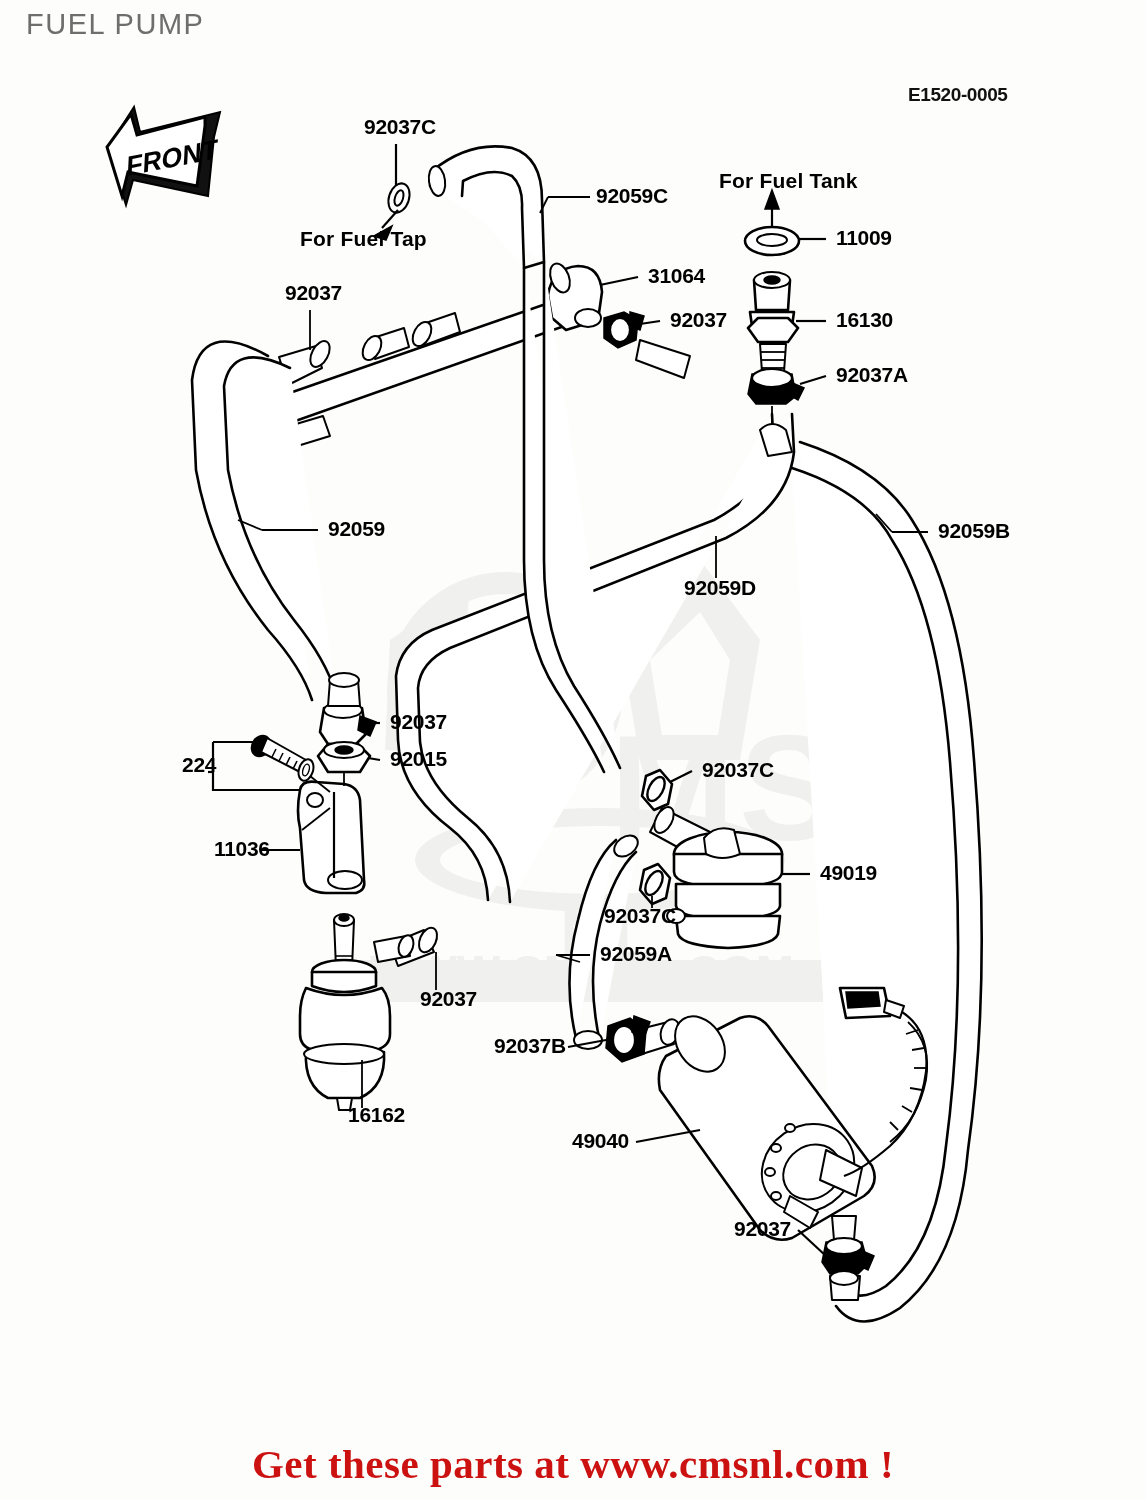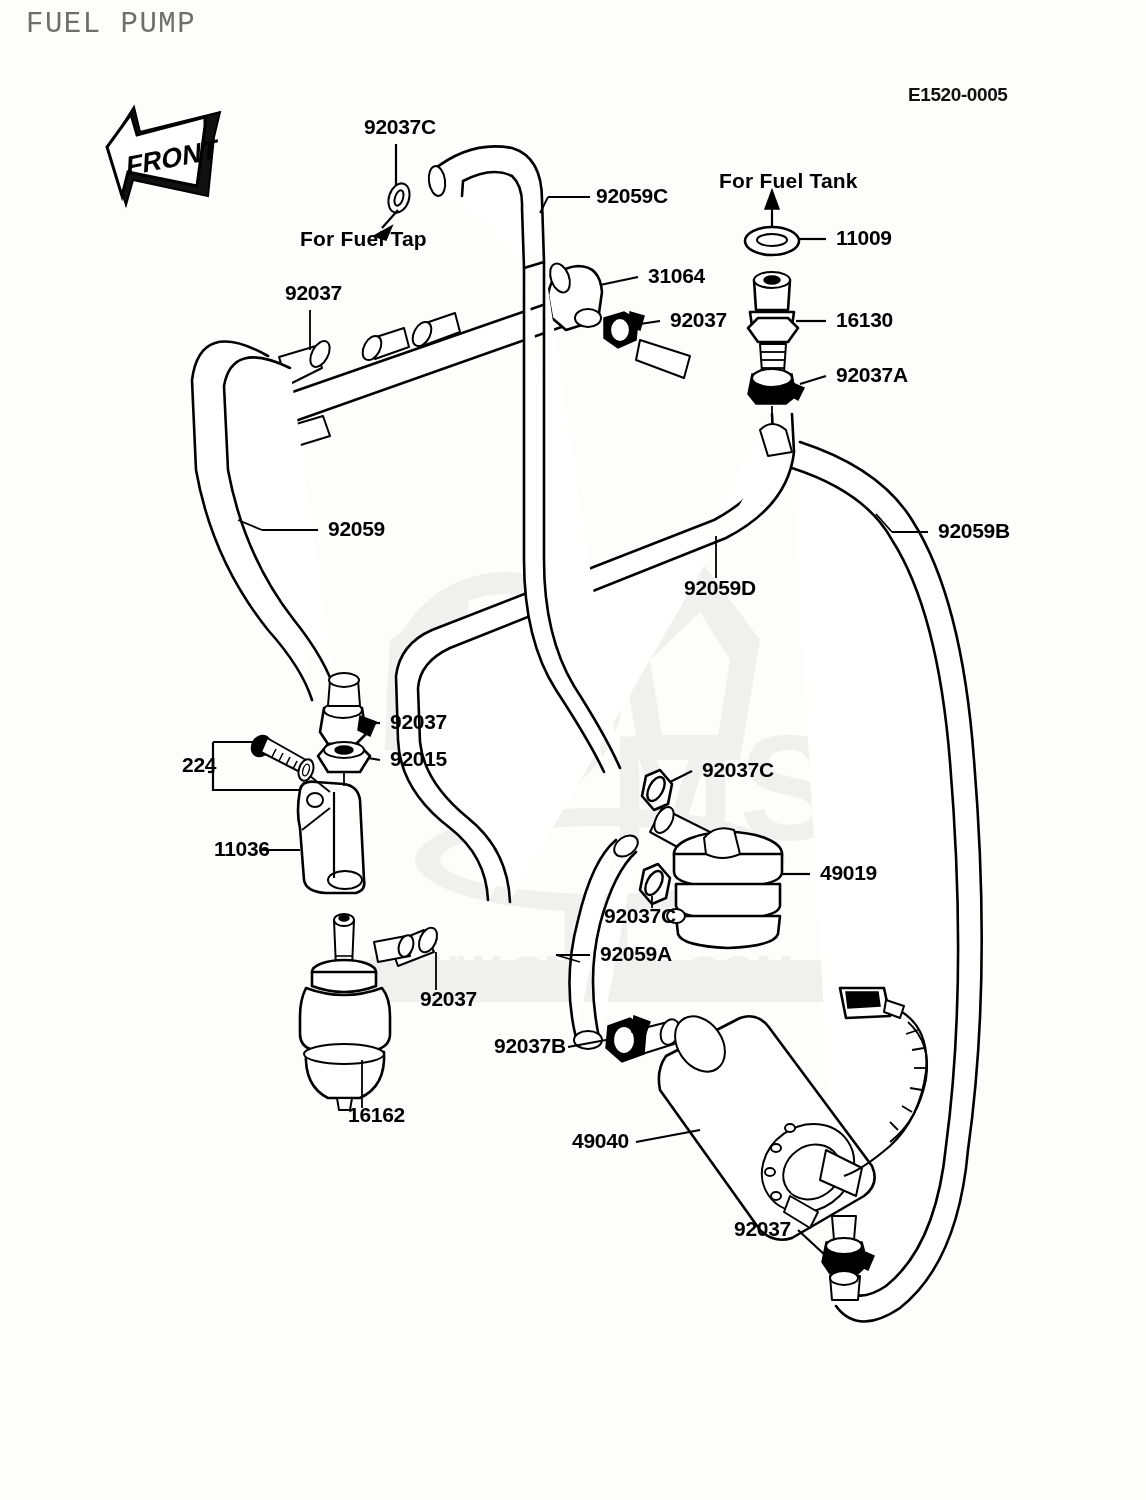--- a/index.html
+++ b/index.html
@@ -15,21 +15,21 @@
     position: relative;
     width: 1146px;
     height: 1500px;
     background: #fdfdfb;
     overflow: hidden;
   }
   #page-title {
     position: absolute;
     left: 26px;
     top: 8px;
-    font-family: Liberation Mono, monospace;
+    font-family: Liberation Sans, sans-serif;
     font-size: 29px;
     font-weight: 400;
     letter-spacing: 1.5px;
     color: #6e6e6e;
     white-space: nowrap;
   }
   #diagram-code {
     position: absolute;
     left: 908px;
     top: 84px;
@@ -501,14 +501,15 @@
       <text class="lbl" x="420" y="1006">92037</text>
       <text class="lbl" x="600" y="961">92059A</text>
       <text class="lbl" x="494" y="1053">92037B</text>
       <text class="lbl" x="348" y="1122">16162</text>
       <text class="lbl" x="572" y="1148">49040</text>
       <text class="lbl" x="734" y="1236">92037</text>
     </g>
 
   </svg>
 
+  <div id="footer-promo">Get these parts at www.cmsnl.com !</div>
 
 </div>
 
 </body></html>

